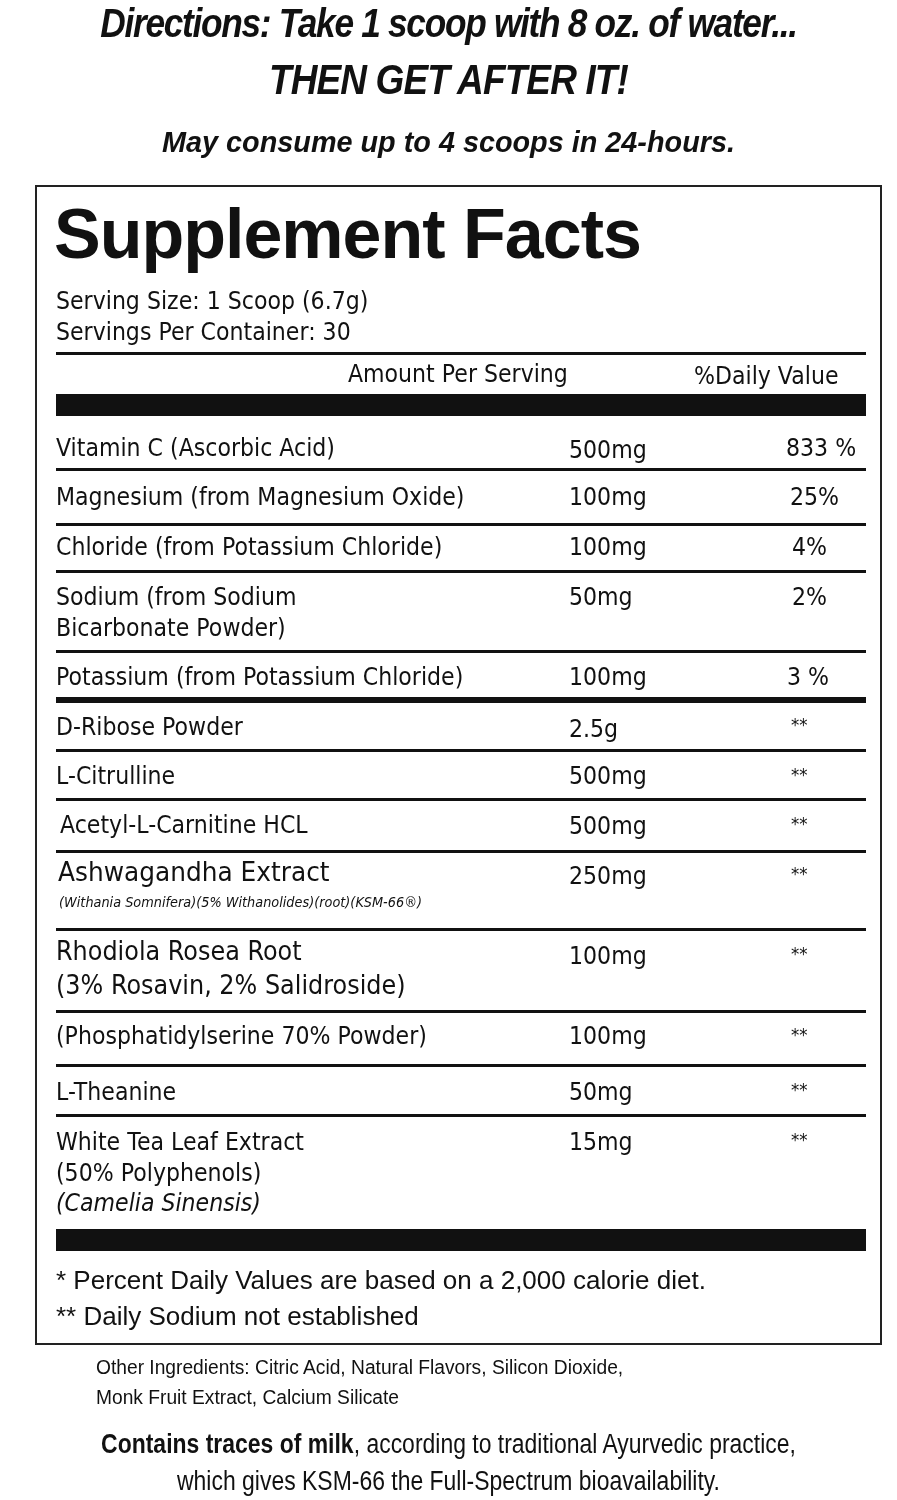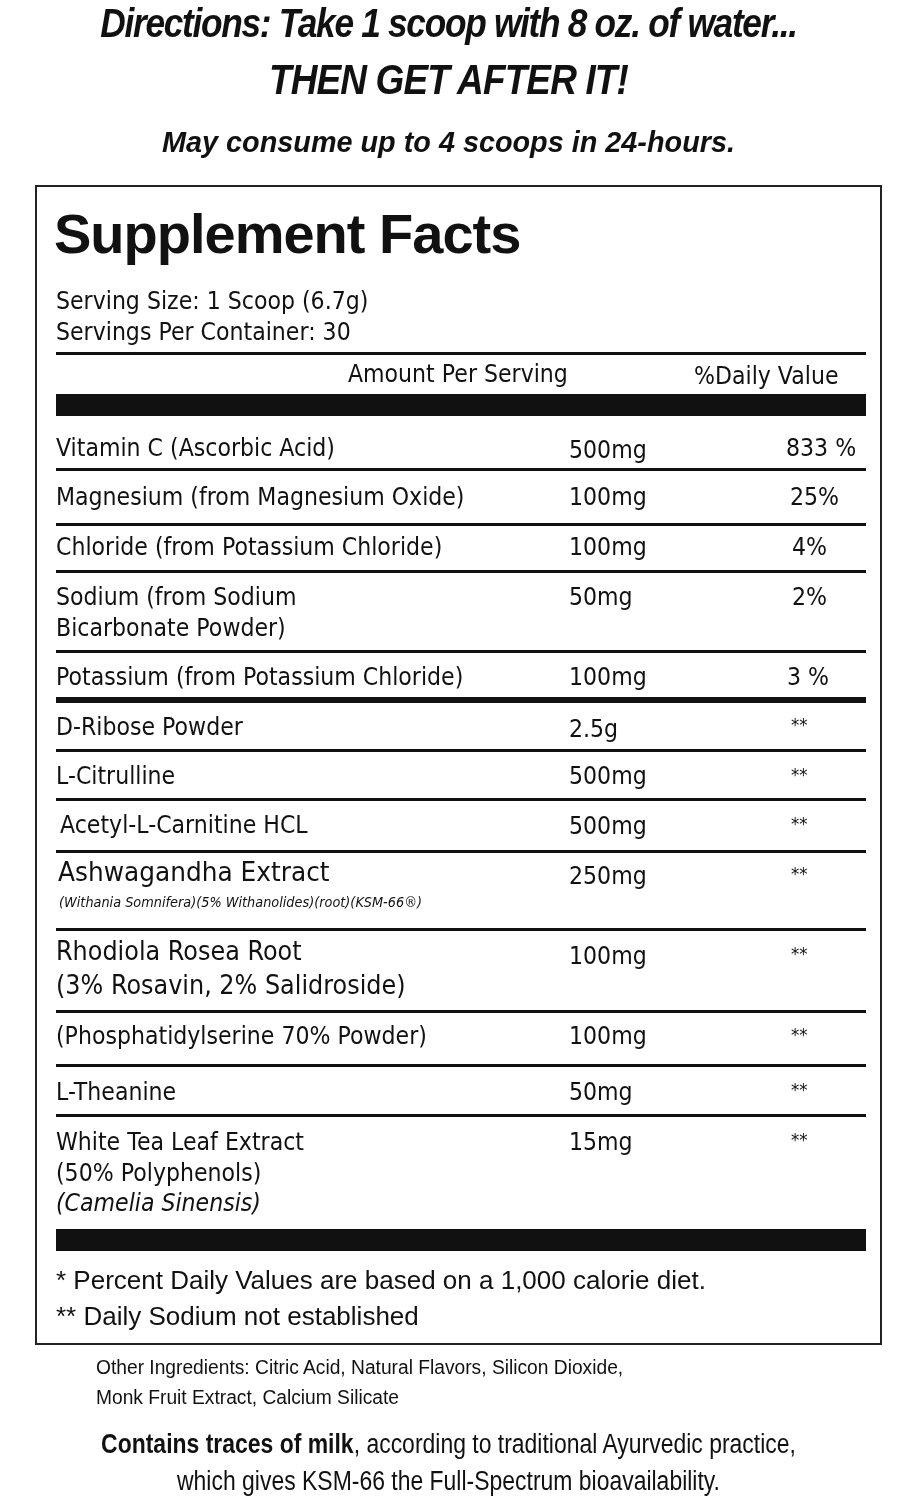--- a/index.html
+++ b/index.html
@@ -3,21 +3,21 @@
 <meta charset="utf-8">
 <style>
   html,body{margin:0;padding:0;background:#fff;}
   body{width:897px;height:1500px;position:relative;overflow:hidden;color:#111;}
   .abs{position:absolute;}
   .cond{font-family:"Liberation Sans",sans-serif;}
   .dir1{left:0;top:0;width:897px;text-align:center;font-size:41px;font-weight:bold;font-style:italic;letter-spacing:-1.5px;line-height:46px;transform:scaleX(0.86);transform-origin:center top;}
   .dir2{left:0;top:56px;width:897px;text-align:center;font-size:43px;font-weight:bold;font-style:italic;letter-spacing:-1px;line-height:46px;transform:scaleX(0.86);transform-origin:center top;}
   .dir3{left:0;top:124px;width:897px;text-align:center;font-size:30px;font-weight:bold;font-style:italic;line-height:36px;transform:scaleX(0.96);transform-origin:center top;}
   .box{left:35px;top:185px;width:847px;height:1160px;border:2px solid #222;box-sizing:border-box;}
-  .title{left:54px;top:186px;font-size:56px;font-weight:bold;letter-spacing:-1px;line-height:96px;font-family:"Liberation Sans",sans-serif;}
+  .title{left:54px;top:186px;font-size:70px;font-weight:bold;letter-spacing:-1px;line-height:96px;font-family:"Liberation Sans",sans-serif;}
   .lbl{font-family:"DejaVu Sans",sans-serif;font-size:24px;line-height:30px;transform:scaleX(0.92);transform-origin:left top;white-space:nowrap;}
   .rule{left:56px;width:810px;background:#111;}
   .thick{height:22px;}
   .thin{height:3px;}
   .mid{height:6px;}
   .name{left:56px;}
   .amt{left:569px;}
   .dv{left:786px;}
   .sub{font-family:"DejaVu Sans",sans-serif;font-style:italic;font-size:14px;line-height:18px;white-space:nowrap;transform:scaleX(0.92);transform-origin:left top;}
   .foot{font-family:"Liberation Sans",sans-serif;font-size:26px;line-height:32px;white-space:nowrap;}
@@ -105,20 +105,20 @@
 <div class="abs rule thin" style="top:1114px;"></div>
 
 <div class="abs lbl name" style="top:1127px;">White Tea Leaf Extract</div>
 <div class="abs lbl name" style="top:1158px;">(50% Polyphenols)</div>
 <div class="abs lbl name" style="top:1188px;font-style:italic;">(Camelia Sinensis)</div>
 <div class="abs lbl amt" style="top:1127px;">15mg</div>
 <div class="abs lbl dv" style="left:791px;top:1125px;font-size:18px;">**</div>
 
 <div class="abs rule thick" style="top:1229px;"></div>
 
-<div class="abs foot" style="left:56px;top:1264px;">*  Percent Daily Values are based on a 1,000 calorie diet.</div>
+<div class="abs foot" style="left:56px;top:1264px;">*  Percent Daily Values are based on a 2,000 calorie diet.</div>
 <div class="abs foot" style="left:56px;top:1300px;">** Daily Sodium not established</div>
 
 <div class="abs other" style="left:96px;top:1352px;">Other Ingredients: Citric Acid, Natural Flavors, Silicon Dioxide,</div>
 <div class="abs other" style="left:96px;top:1382px;">Monk Fruit Extract, Calcium Silicate</div>
 
 <div class="abs milk" style="top:1426px;"><b>Contains traces of milk</b><span>, according to traditional Ayurvedic practice,</span></div>
 <div class="abs milk" style="top:1463px;">which gives KSM-66 the Full-Spectrum bioavailability.</div>
 
 </body></html>

